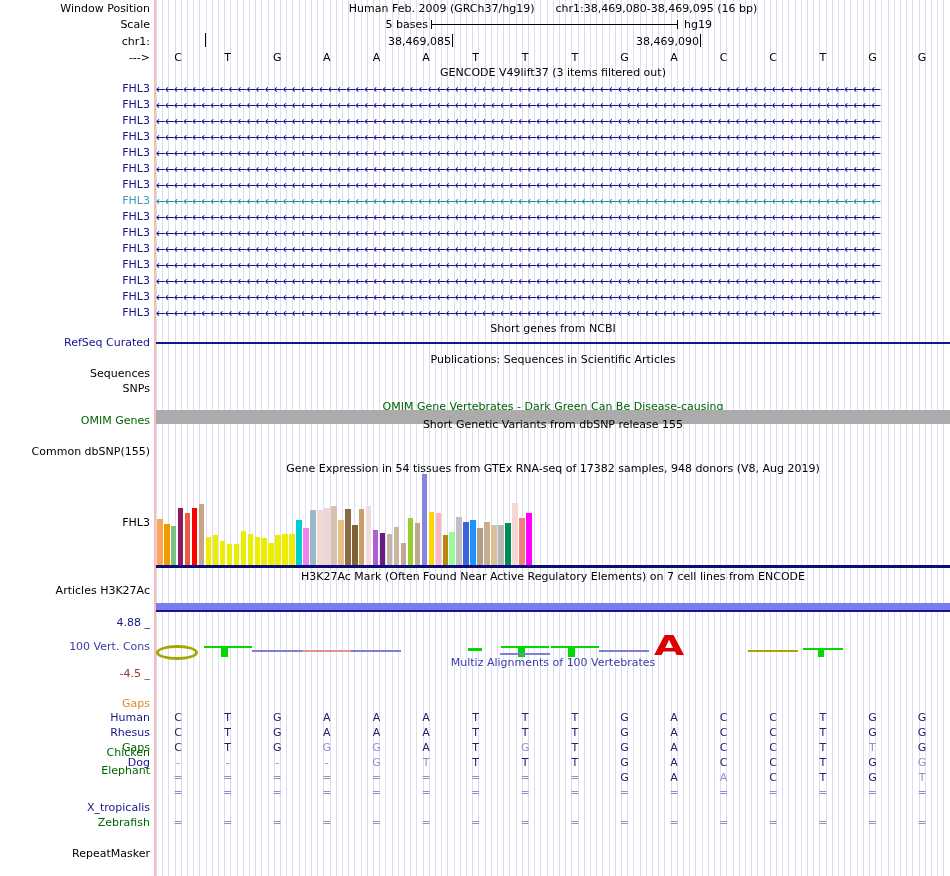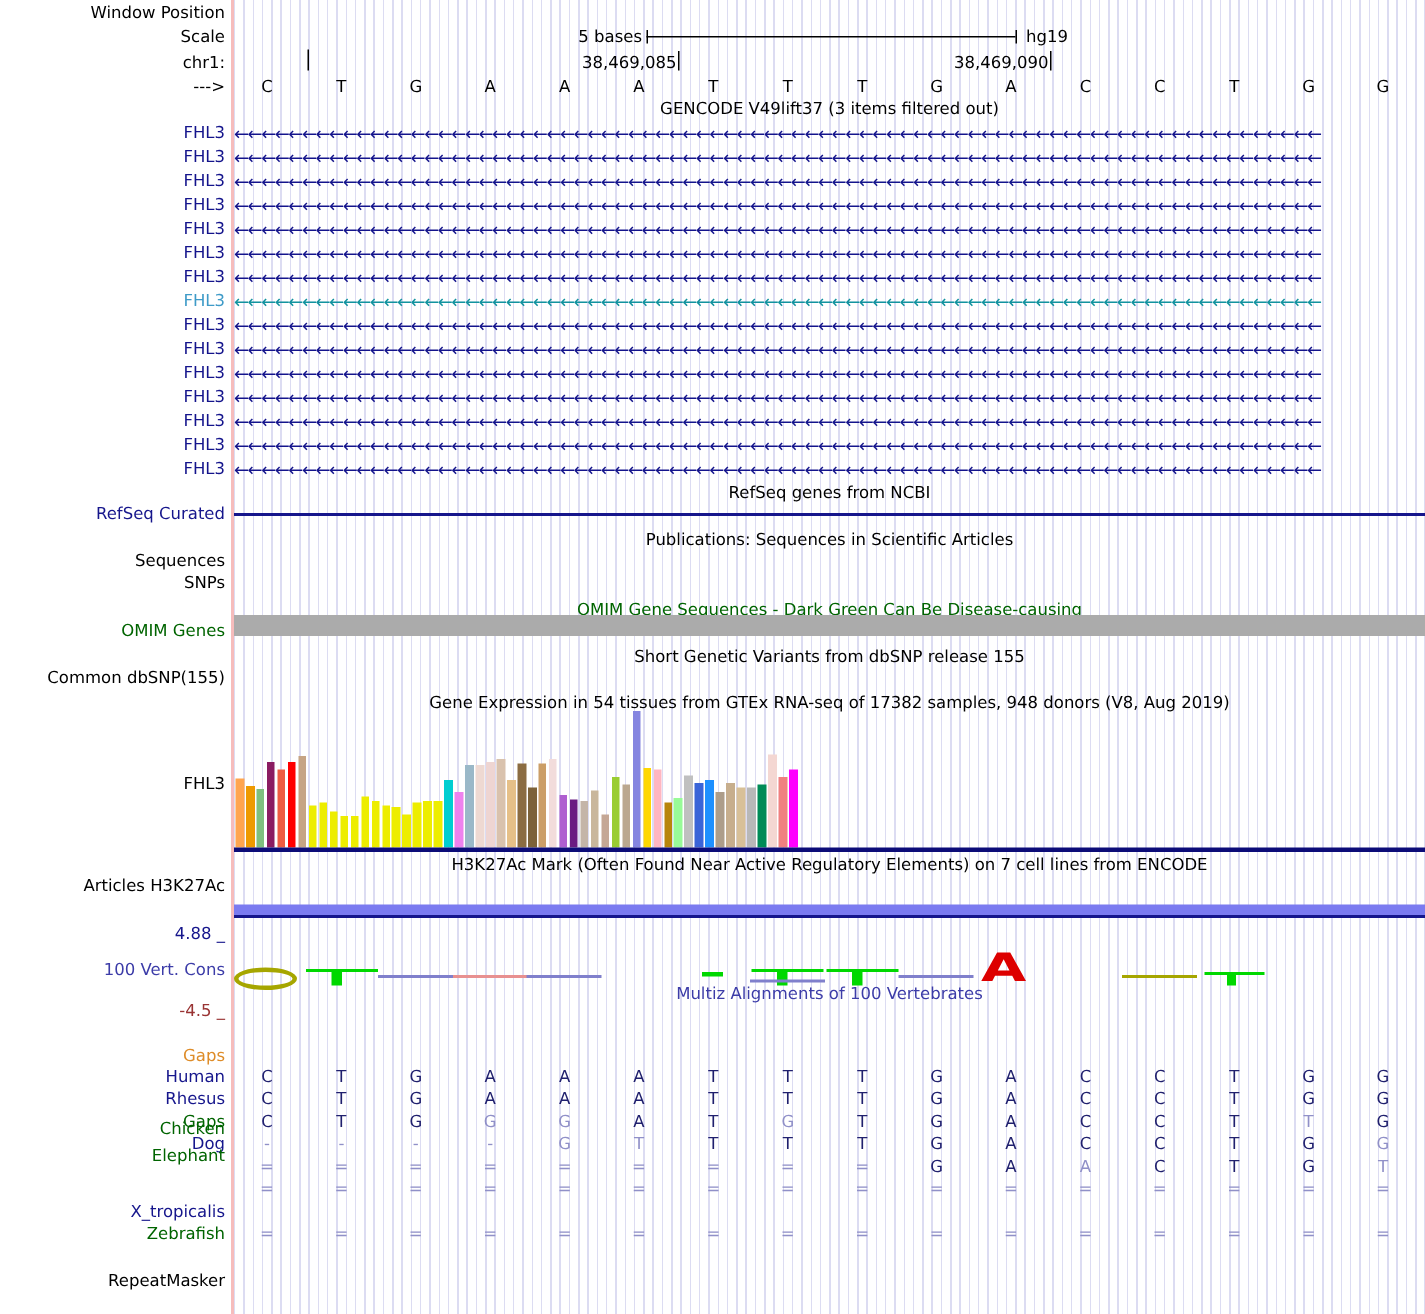--- a/index.html
+++ b/index.html
@@ -25,20 +25,25 @@
   .hline{position:absolute;}
 </style>
 </head>
 <body>
 
 <div id="browser">
   <div class="trackbg"></div>
   <div class="guideline"></div>
 
   <div class="rlabel" style="top:2px">Window Position</div>
+  <div class="ctitle" style="top:2px">
+    <span>Human Feb. 2009 (GRCh37/hg19)</span>
+    <span style="display:inline-block;width:14px"></span>
+    <span>chr1:38,469,080-38,469,095 (16 bp)</span>
+  </div>
 
   <div class="rlabel" style="top:18px">Scale</div>
   <div class="abs" style="top:18px;left:328px;width:100px;text-align:right">5 bases</div>
   <div class="hline" style="top:24px;left:431px;width:246px;height:1px;background:#000"></div>
   <div class="tick" style="top:20px;left:431px;height:9px"></div>
   <div class="tick" style="top:20px;left:677px;height:9px"></div>
   <div class="abs" style="top:18px;left:684px">hg19</div>
 
   <div class="rlabel" style="top:35px">chr1:</div>
   <div class="tick" style="top:33px;left:205px;height:14px"></div>
@@ -94,33 +99,33 @@
       <div class="rlabel" style="top: 258px; color: rgb(20, 20, 140);">FHL3</div>
       <div class="generow" style="top:258px">←←←←←←←←←←←←←←←←←←←←←←←←←←←←←←←←←←←←←←←←←←←←←←←←←←←←←←←←←←←←←←←←←←←←←←←←←←←←←←←←</div>
       <div class="rlabel" style="top: 274px; color: rgb(20, 20, 140);">FHL3</div>
       <div class="generow" style="top:274px">←←←←←←←←←←←←←←←←←←←←←←←←←←←←←←←←←←←←←←←←←←←←←←←←←←←←←←←←←←←←←←←←←←←←←←←←←←←←←←←←</div>
       <div class="rlabel" style="top: 290px; color: rgb(20, 20, 140);">FHL3</div>
       <div class="generow" style="top:290px">←←←←←←←←←←←←←←←←←←←←←←←←←←←←←←←←←←←←←←←←←←←←←←←←←←←←←←←←←←←←←←←←←←←←←←←←←←←←←←←←</div>
       <div class="rlabel" style="top: 306px; color: rgb(20, 20, 140);">FHL3</div>
       <div class="generow" style="top:306px">←←←←←←←←←←←←←←←←←←←←←←←←←←←←←←←←←←←←←←←←←←←←←←←←←←←←←←←←←←←←←←←←←←←←←←←←←←←←←←←←</div>
     </div>
 
-  <div class="ctitle" style="top:322px">RefSeq genes from NCBI</div>
+  <div class="ctitle" style="top:322px">Short genes from NCBI</div>
   <div class="rlabel navy" style="top:336px">RefSeq Curated</div>
   <div class="hline" style="top:342px;left:156px;width:794px;height:2px;background:#16168C"></div>
 
   <div class="ctitle" style="top:353px">Publications: Sequences in Scientific Articles</div>
   <div class="rlabel" style="top:367px">Sequences</div>
   <div class="rlabel" style="top:382px">SNPs</div>
 
-  <div class="ctitle green" style="top:400px">OMIM Gene Sequences - Dark Green Can Be Disease-causing</div>
+  <div class="ctitle green" style="top:400px">OMIM Gene Vertebrates - Dark Green Can Be Disease-causing</div>
   <div class="rlabel green" style="top:414px">OMIM Genes</div>
   <div class="hline" style="top:410px;left:156px;width:794px;height:14px;background:#ABABAB"></div>
 
-  <div class="ctitle" style="top:431px">Short Genetic Variants from dbSNP release 155</div>
+  <div class="ctitle" style="top:418px">Short Genetic Variants from dbSNP release 155</div>
   <div class="rlabel" style="top:445px">Common dbSNP(155)</div>
 
   <div class="ctitle" style="top:462px">Gene Expression in 54 tissues from GTEx RNA-seq of 17382 samples, 948 donors (V8, Aug 2019)</div>
   <div class="rlabel" style="top:516px">FHL3</div>
   <div id="gtex-bars">
       <div class="bar" style="left:157.0px;top:519px;width:5.6px;height:46px;background:#FFA54F"></div>
       <div class="bar" style="left:164.0px;top:524px;width:5.6px;height:41px;background:#EE9A00"></div>
       <div class="bar" style="left:170.9px;top:526px;width:5.6px;height:39px;background:#7FBF7F"></div>
       <div class="bar" style="left:177.9px;top:508px;width:5.6px;height:57px;background:#8B1C62"></div>
       <div class="bar" style="left:184.9px;top:513px;width:5.6px;height:52px;background:#EE5C42"></div>

